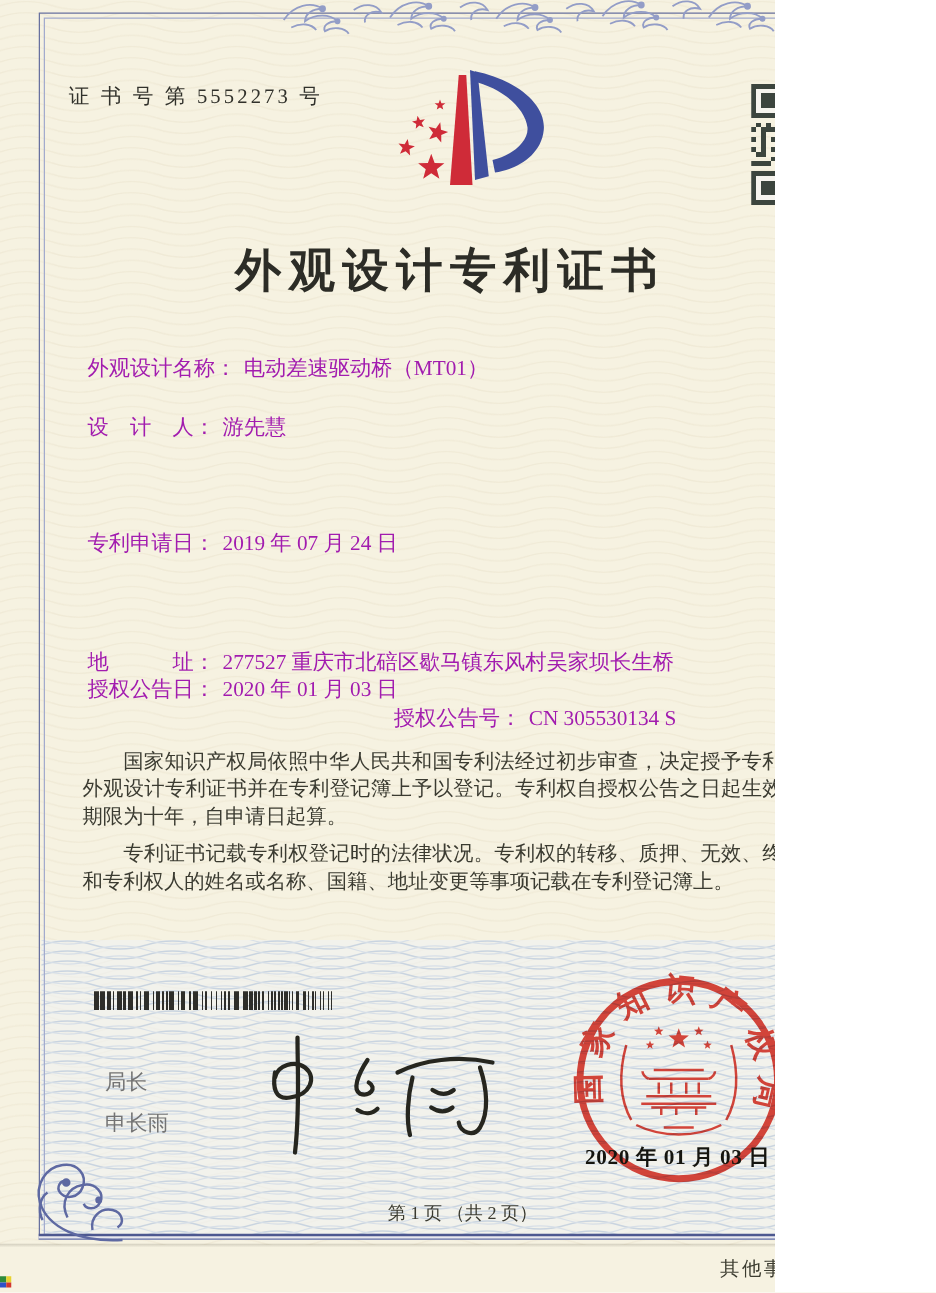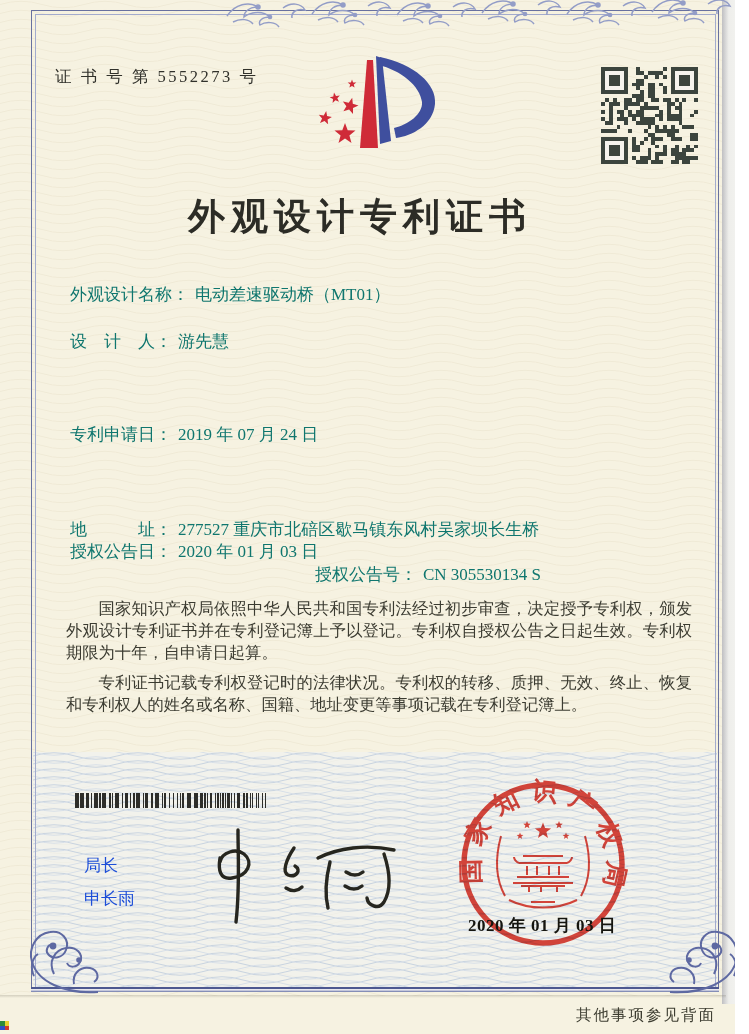--- a/index.html
+++ b/index.html
@@ -1,16 +1,16 @@
 <!DOCTYPE html>
 <html><head>
 <meta charset="utf-8">
 <style>
   html,body{margin:0;padding:0;}
-  .stage{position:relative;width:735px;height:1034px;background:#f6f2e1;overflow:hidden;
+  .stage{position:relative;width:620px;height:1034px;background:#f6f2e1;overflow:hidden;
          font-family:"Liberation Serif","DejaVu Serif",serif;color:#38382e;}
   .abs{position:absolute;}
   svg{display:block;}
   
   .edge-right{left:722px;top:0;width:27px;height:1004px;
     background:linear-gradient(to right,#bfbfc2 0,#eeeeeb 25%,#f9f9f6 100%);z-index:1;}
   .page-bottom-shadow{left:0;top:995px;width:726px;height:3px;
     background:linear-gradient(to bottom,rgba(120,115,100,.28),rgba(120,115,100,0));z-index:2;}
   
   .frame{left:31px;top:10px;width:686px;height:980px;border:1.6px solid #68719f;z-index:3;}
@@ -18,27 +18,27 @@
   .panel-rule{left:31px;top:987px;width:688px;height:2.4px;background:#4d5890;
     box-shadow:0 1.6px 0 #e8e8ee,0 2.8px 0 #8d96be;z-index:4;}
   
   .waves-page{left:0;top:0;z-index:0;opacity:.9;}
   .waves-panel{left:33px;top:752px;z-index:1;}
   .florals{z-index:4;}
   
   .cert-number{left:55px;top:66px;font-size:16.5px;letter-spacing:2.5px;color:#31312b;z-index:5;}
   .title{left:0;width:720px;top:192px;text-align:center;font-size:37px;font-weight:600;
          letter-spacing:6px;color:#2c2c26;z-index:5;}
-  .field{left:70px;font-size:17px;z-index:5;white-space:nowrap;color:#0f766e;}
+  .field{left:70px;font-size:17px;z-index:5;white-space:nowrap;color:#a21caf;}
   .field .val{margin-left:6px;}
   .grant-no{left:315px;}
   .body-text{left:66px;width:626px;z-index:5;}
   .body-text p{margin:0 0 7px 0;font-size:16.3px;line-height:22.2px;text-align:justify;
                text-indent:2em;color:#3b3b31;}
-  .director{left:84px;top:849px;font-size:17px;line-height:33px;z-index:5;color:#1d4ed8;}
+  .director{left:84px;top:849px;font-size:17px;line-height:33px;z-index:5;color:#737373;}
   .pageno{left:20px;width:700px;top:961px;text-align:center;font-size:14.5px;z-index:5;color:#3a3a30;}
   .backnote{left:0px;width:716px;top:1005px;text-align:right;font-size:15.5px;
             letter-spacing:2px;z-index:5;color:#3c3c30;}
   .seal-wrap{left:453px;top:774px;z-index:6;mix-blend-mode:multiply;opacity:.95;}
   .seal-arc{font-size:25px;font-weight:bold;letter-spacing:11px;fill:#dd3d33;}
   .seal-date{left:468px;top:914px;font-size:17px;font-weight:600;letter-spacing:.5px;
              color:#15150f;z-index:7;white-space:nowrap;}
   .sig{left:198px;top:826px;z-index:5;}
   .qr{left:601px;top:67px;z-index:5;}
   .barcode{left:75px;top:793px;z-index:5;}
@@ -462,20 +462,21 @@
         <path d="M68 112 L112 112 M76 112 L76 118 M104 112 L104 118 M88 112 L88 118"></path>
         <path d="M48 62 C42 84 42 104 52 122"></path>
         <path d="M132 62 C138 84 138 104 128 122"></path>
         <path d="M56 126 C76 136 104 136 124 126"></path>
         <path d="M78 128 L102 128"></path>
       </g>
     </g>
   </svg>
   <div class="abs seal-date">2020 年 01 月 03 日</div>
 
+  <div class="abs pageno">第 1 页 （共 2 页）</div>
   <div class="abs backnote">其他事项参见背面</div>
 
   <div class="abs speck">
     <i style="background:#2e8b3a"></i>
       <i style="background:#e8d22e"></i>
     <i style="background:#2e50c8"></i>
       <i style="background:#d2372e"></i>
   </div>
 
 </div>

